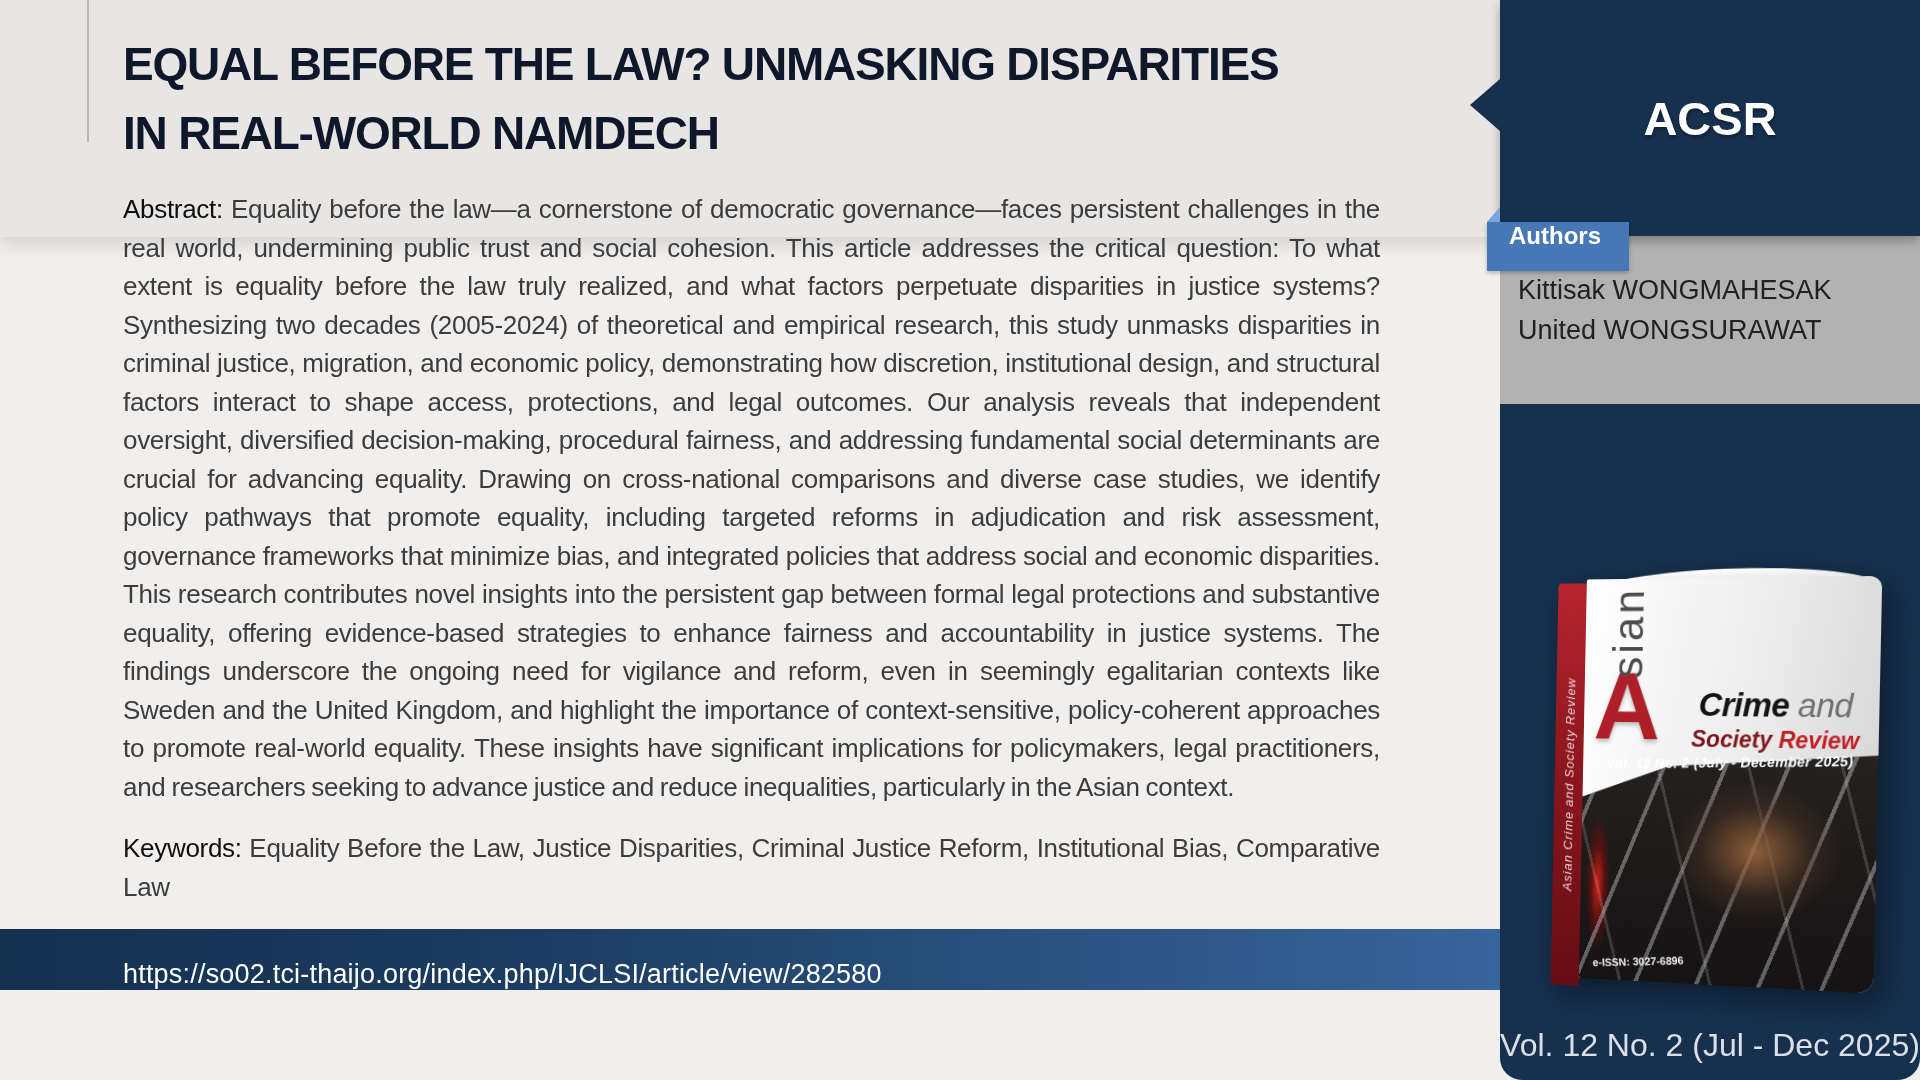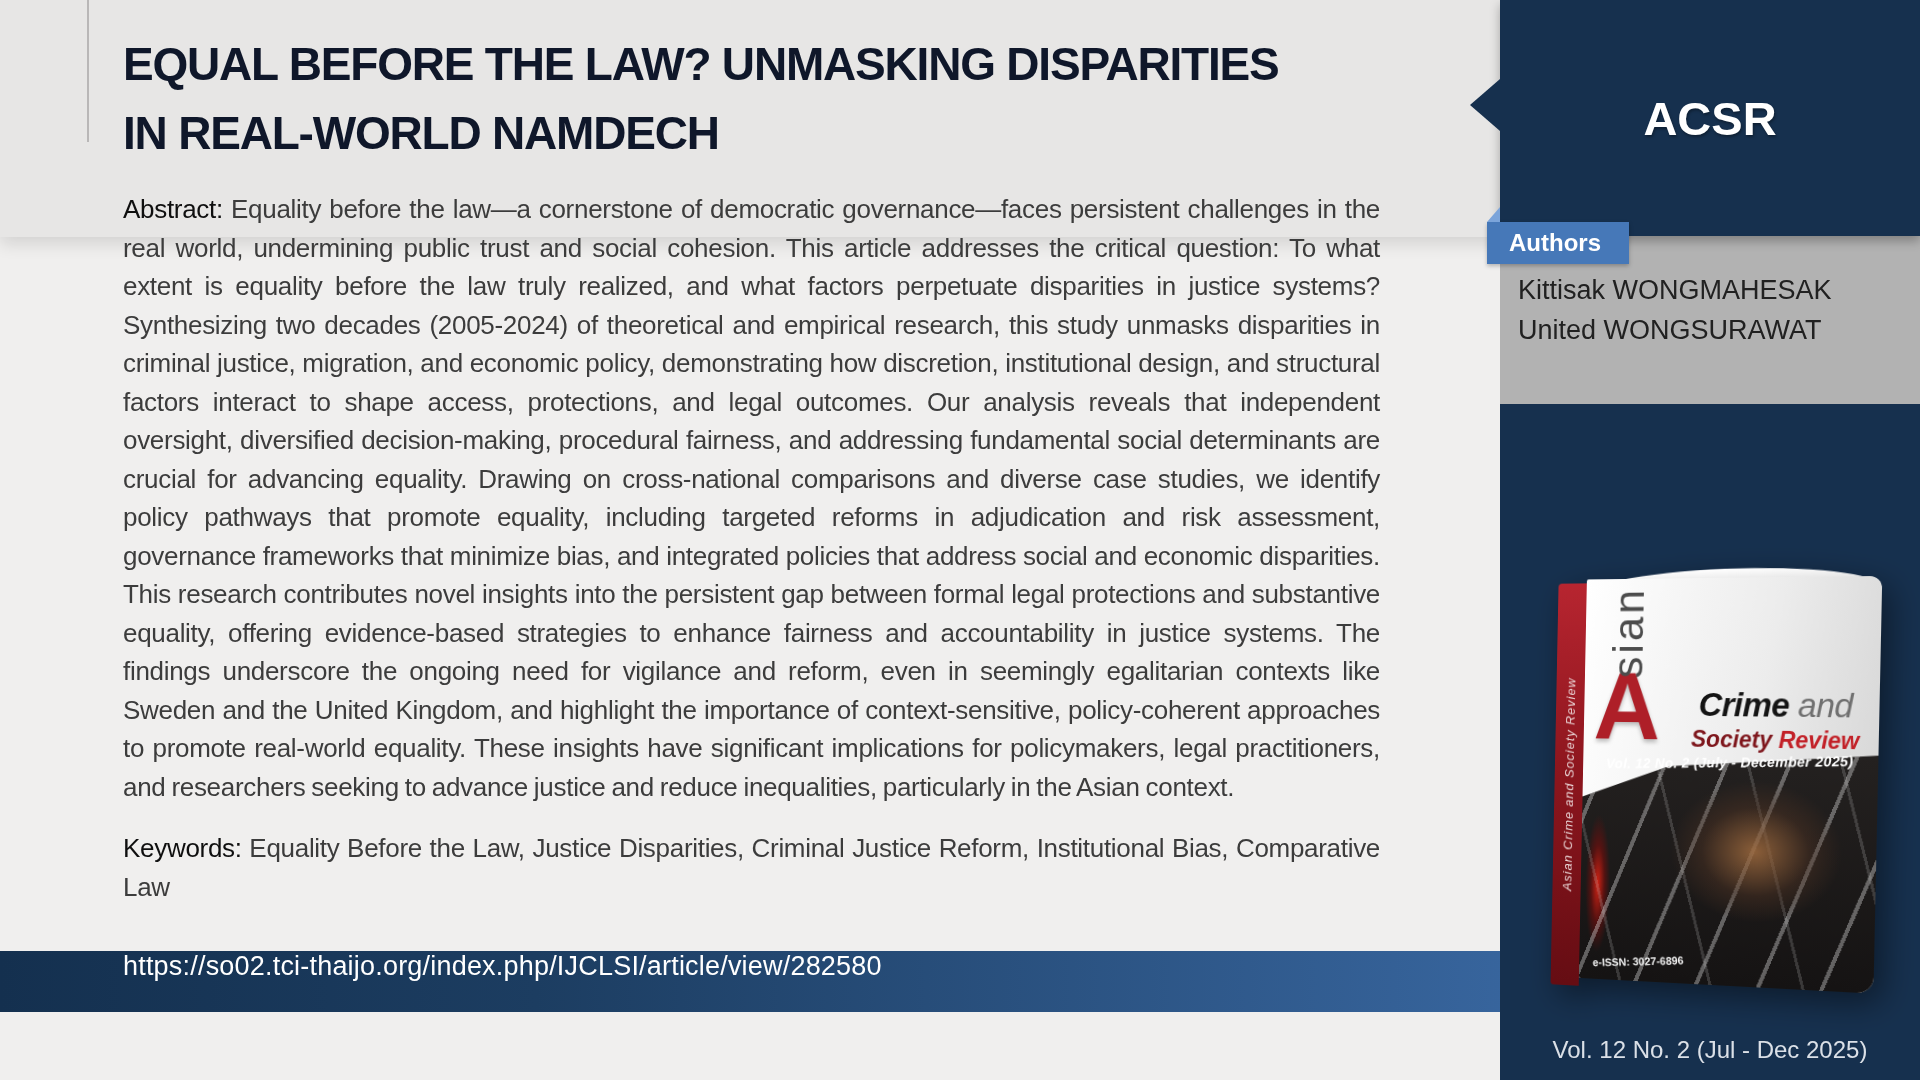--- a/index.html
+++ b/index.html
@@ -9,33 +9,33 @@
   
   .main{position:absolute;left:0;top:0;width:1500px;height:1080px;}
   .top-band{position:absolute;left:0;top:0;width:100%;height:237px;background:#e7e6e5;box-shadow:0 7px 16px rgba(0,0,0,.12);}
   .title-rule{position:absolute;left:87px;top:0;width:2px;height:142px;background:#b9b7b7;}
   .content{position:absolute;left:123px;top:0;width:1257px;}
   .article-title{margin:30px 0 0 0;font-size:46px;line-height:69px;font-weight:700;letter-spacing:-1.2px;color:#0f172a;}
   .article-title .tline{display:block;white-space:nowrap;}
   .para{margin:22px 0 0 0;font-size:26px;line-height:38.5px;color:#3c3c3c;text-align:justify;letter-spacing:-0.3px;word-spacing:-1px;}
   .para .lbl{font-weight:400;color:#0f0f0f;}
   .keywords{margin-top:23px;}
-  .url-bar{position:absolute;left:0;top:951px;width:1784px;height:61px;display:flex;align-items:flex-start;
+  .url-bar{position:absolute;left:0;top:929px;width:1784px;height:61px;display:flex;align-items:flex-end;
            background:linear-gradient(90deg,#14304f 0%,#1c3d61 30%,#3f70ae 100%);cursor:pointer;}
   .url-bar span{color:#ffffff;font-size:27px;margin-left:123px;letter-spacing:0.2px;}
 
   
-  .sidebar{position:absolute;right:0;top:0;width:420px;height:1080px;background:#16304e;}
+  .sidebar{position:absolute;right:0;top:0;width:420px;height:1080px;background:#16304e;border-radius:22px;}
   .header-box{position:relative;height:236px;background:#16304e;box-shadow:0 5px 10px rgba(0,0,0,.28);
               display:flex;flex-direction:column;justify-content:center;align-items:center;z-index:2;}
   .header-box .hline{color:#ffffff;font-weight:700;font-size:47px;line-height:63px;text-shadow:1px 2px 3px rgba(0,0,0,.35);}
   .notch{position:absolute;left:-30px;top:79px;width:0;height:0;
          border-top:26px solid transparent;border-bottom:26px solid transparent;border-right:30px solid #16304e;}
-  .authors-tag{position:absolute;left:-13px;top:222px;height:42px;z-index:4;background:#4678b8;
-               display:flex;align-items:center;padding:0 28px 0 22px;box-shadow:0 2px 4px rgba(0,0,0,.25);}
+  .authors-tag{position:absolute;left:-13px;top:222px;height:49px;z-index:4;background:#4678b8;
+               display:flex;align-items:flex-start;padding:0 28px 0 22px;box-shadow:0 2px 4px rgba(0,0,0,.25);}
   .authors-tag span{color:#ffffff;font-weight:700;font-size:24px;}
   .fold{position:absolute;left:0;top:-15px;width:13px;height:15px;background:#7ba4da;
         clip-path:polygon(100% 0,100% 100%,0 100%);}
   .authors-panel{position:relative;height:168px;background:#b2b2b2;padding:34px 12px 0 18px;box-sizing:border-box;z-index:1;}
   .author{font-size:27px;line-height:40px;color:#212121;}
 
   
   .book{position:absolute;left:48px;top:578px;width:328px;height:415px;
         transform:perspective(1100px) rotateY(-10deg) rotate(1.2deg);
         filter:drop-shadow(8px 10px 16px rgba(0,0,0,.45));}
@@ -62,21 +62,21 @@
         clip-path:polygon(0 20%,30% 6%,100% 0,100% 100%,0 100%);
         background:
           radial-gradient(closest-side at 60% 42%, rgba(158,106,62,.85), rgba(80,52,36,.45) 45%, rgba(0,0,0,0) 72%),
           repeating-linear-gradient(112deg, rgba(0,0,0,0) 0 24px, rgba(225,225,225,.38) 24px 28px, rgba(0,0,0,0) 28px 58px),
           repeating-linear-gradient(75deg, rgba(0,0,0,0) 0 40px, rgba(190,190,190,.22) 40px 43px, rgba(0,0,0,0) 43px 90px),
           radial-gradient(closest-side at 6% 58%, rgba(225,35,20,.9), rgba(130,12,10,.55) 40%, rgba(0,0,0,0) 72%),
           linear-gradient(#242120,#151313);}
   .issue-line{position:absolute;left:0;right:0;top:176px;text-align:center;z-index:4;
               font-size:14px;font-weight:700;font-style:italic;color:#ffffff;transform:rotate(-1.5deg);letter-spacing:.3px;}
   .issn{position:absolute;left:14px;bottom:14px;z-index:4;font-size:11px;font-weight:700;color:#f2f2f2;transform:rotate(-4deg);}
-  .vol{position:absolute;left:0;bottom:16px;width:100%;text-align:center;font-size:24px;color:#dbe0e7;}
+  .vol{position:absolute;left:0;bottom:16px;width:100%;text-align:center;font-size:32px;color:#dbe0e7;}
 </style>
 </head>
 <body>
 
 <div class="page">
 
   <div class="main">
     <div class="top-band"></div>
     <div class="title-rule"></div>
 

